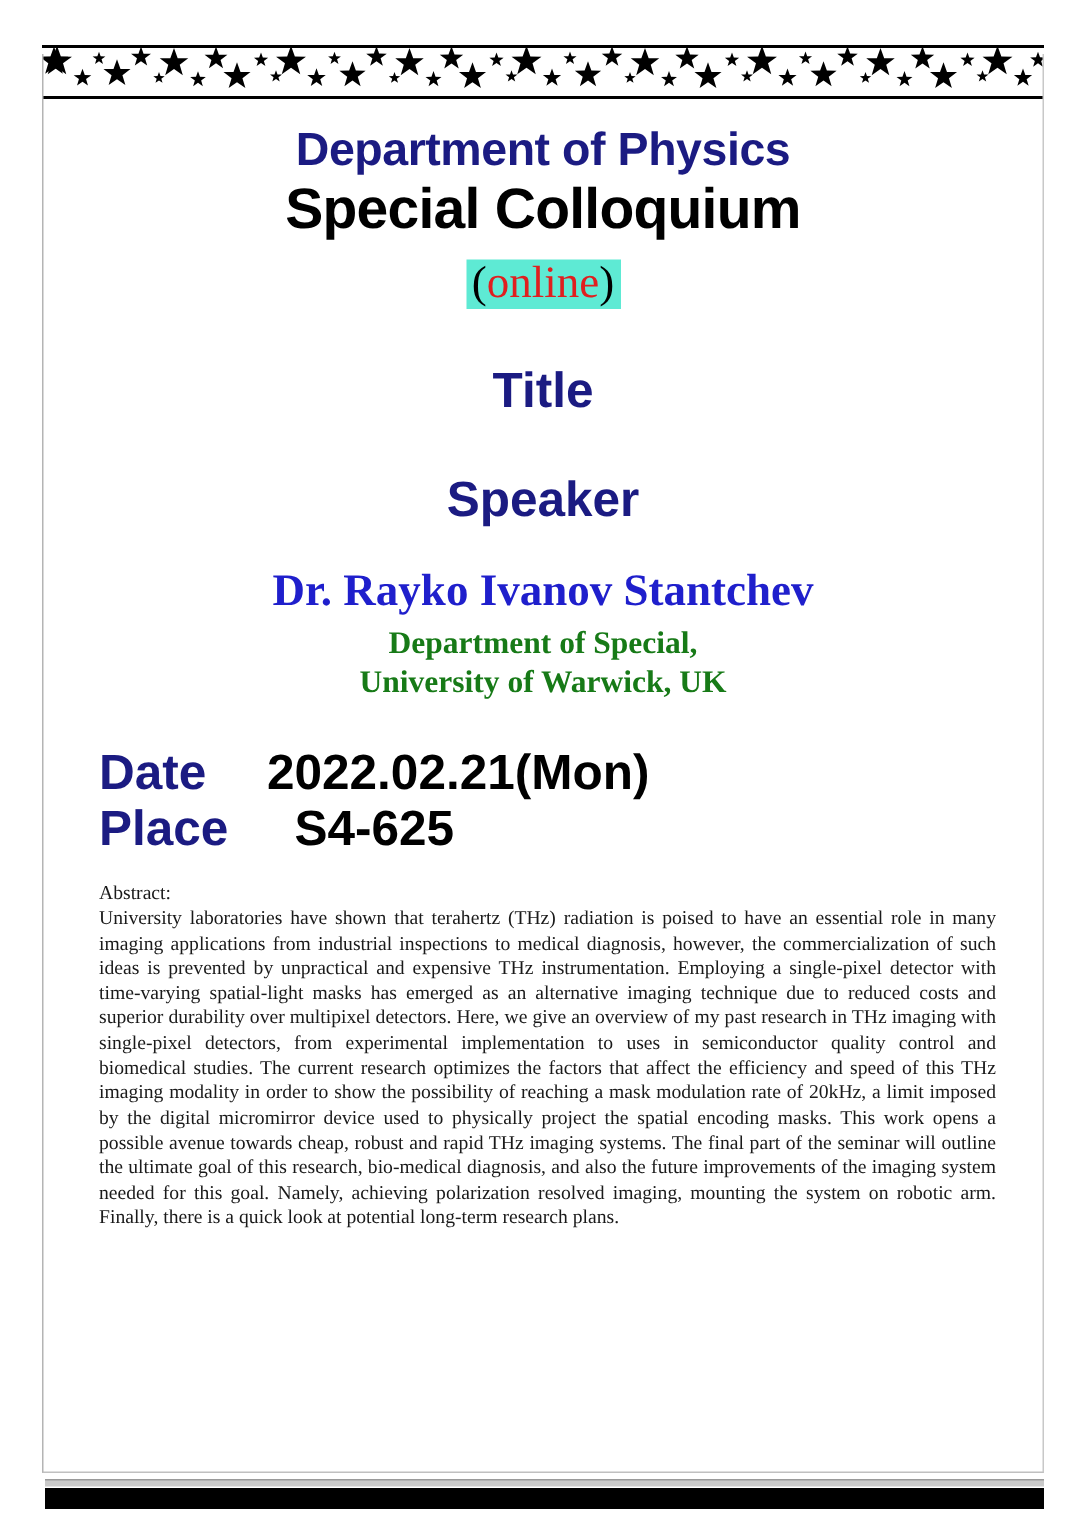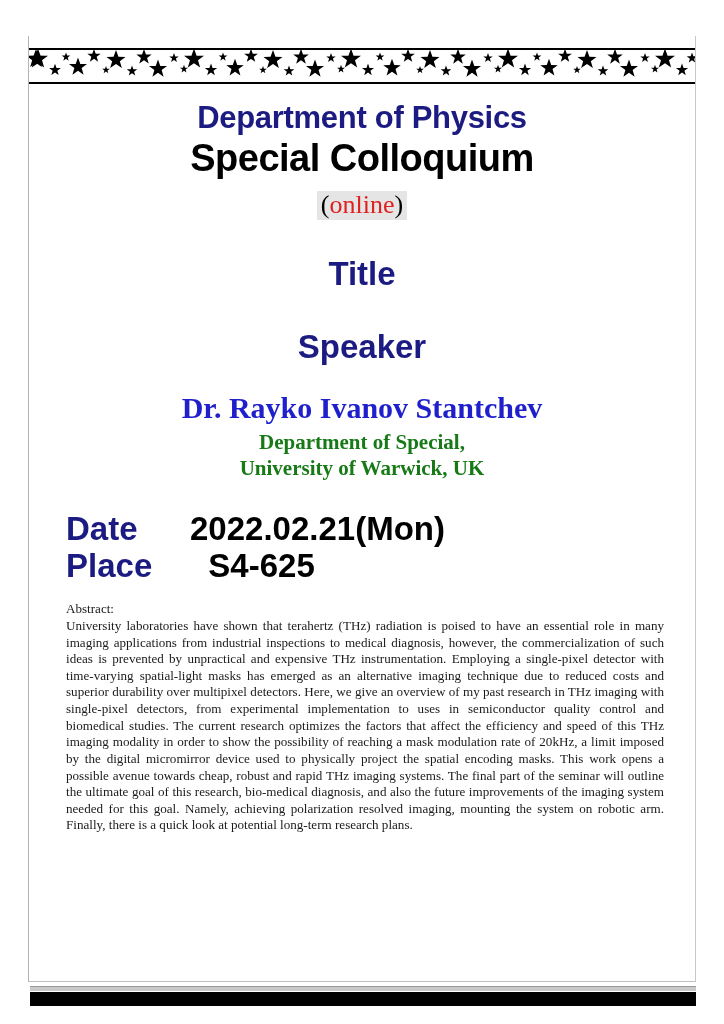--- a/index.html
+++ b/index.html
@@ -11,21 +11,21 @@
     width: 724px;
     height: 1024px;
     overflow: hidden;
     font-family: "Liberation Sans", sans-serif;
   }
 
   
   #poster {
     position: absolute;
     left: 28px;
-    top: 48px;
+    top: 30px;
     width: 668px;
     height: 946px;
     background: #ffffff;
     box-sizing: border-box;
   }
 
   
   #page-frame {
     position: absolute;
     left: 28px;
@@ -69,23 +69,23 @@
     line-height: 1.1;
     margin-top: 3px;
   }
   .online-wrap {
     text-align: center;
     margin-top: 12px;
     line-height: 1;
   }
   .online {
     display: inline-block;
-    background: #e5e5e5;
-    font-family: "Liberation Serif", serif;
-    font-size: 26px;
+    background: #5eead4;
+    font-family: "Liberation Serif", serif;
+    font-size: 30px;
     color: #000000;
     padding: 1px 4px 2px 4px;
   }
   .online em {
     font-style: normal;
     color: #e01f1f;
   }
 
   .section-label {
     text-align: center;
@@ -128,21 +128,20 @@
   }
 
   
   .details {
     margin: 30px 0 0 38px;
   }
   .detail-row {
     display: flex;
     align-items: baseline;
     line-height: 1.12;
-    gap: 12px;
   }
   .detail-key {
     color: #1b1b82;
     font-weight: bold;
     font-size: 33px;
     width: 112px;
     flex: 0 0 112px;
   }
   .detail-val {
     color: #000000;

